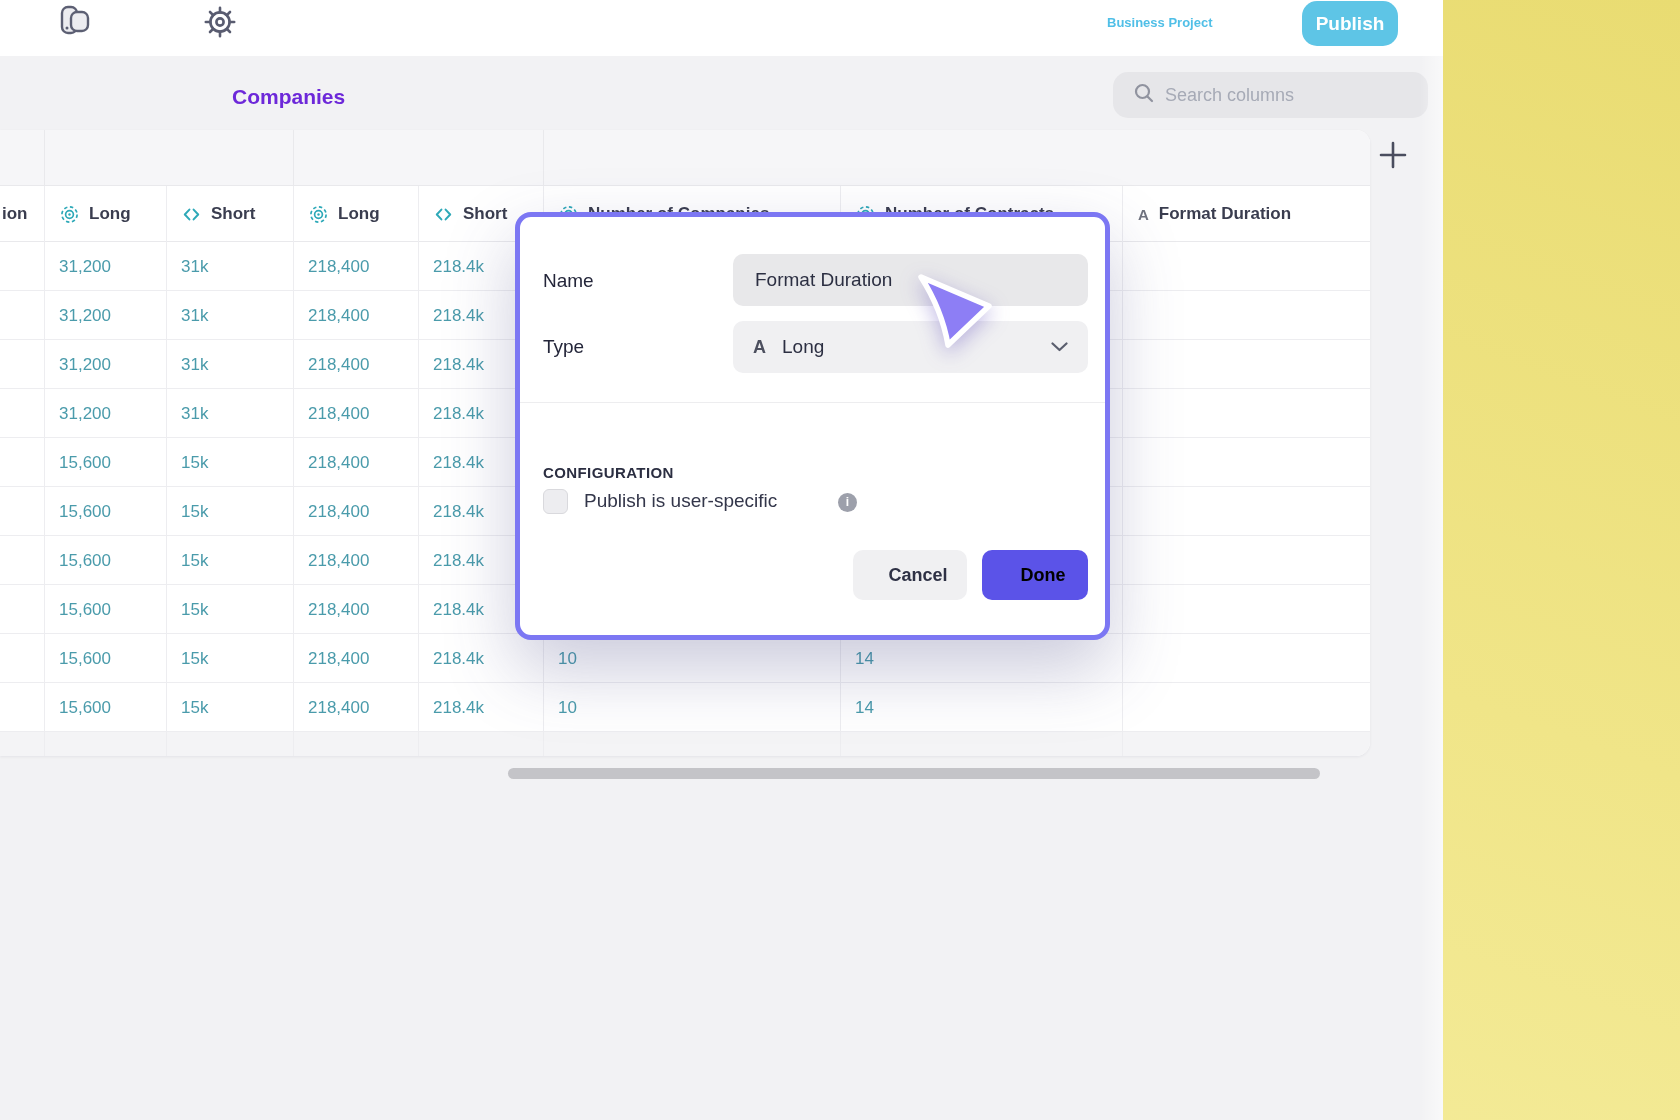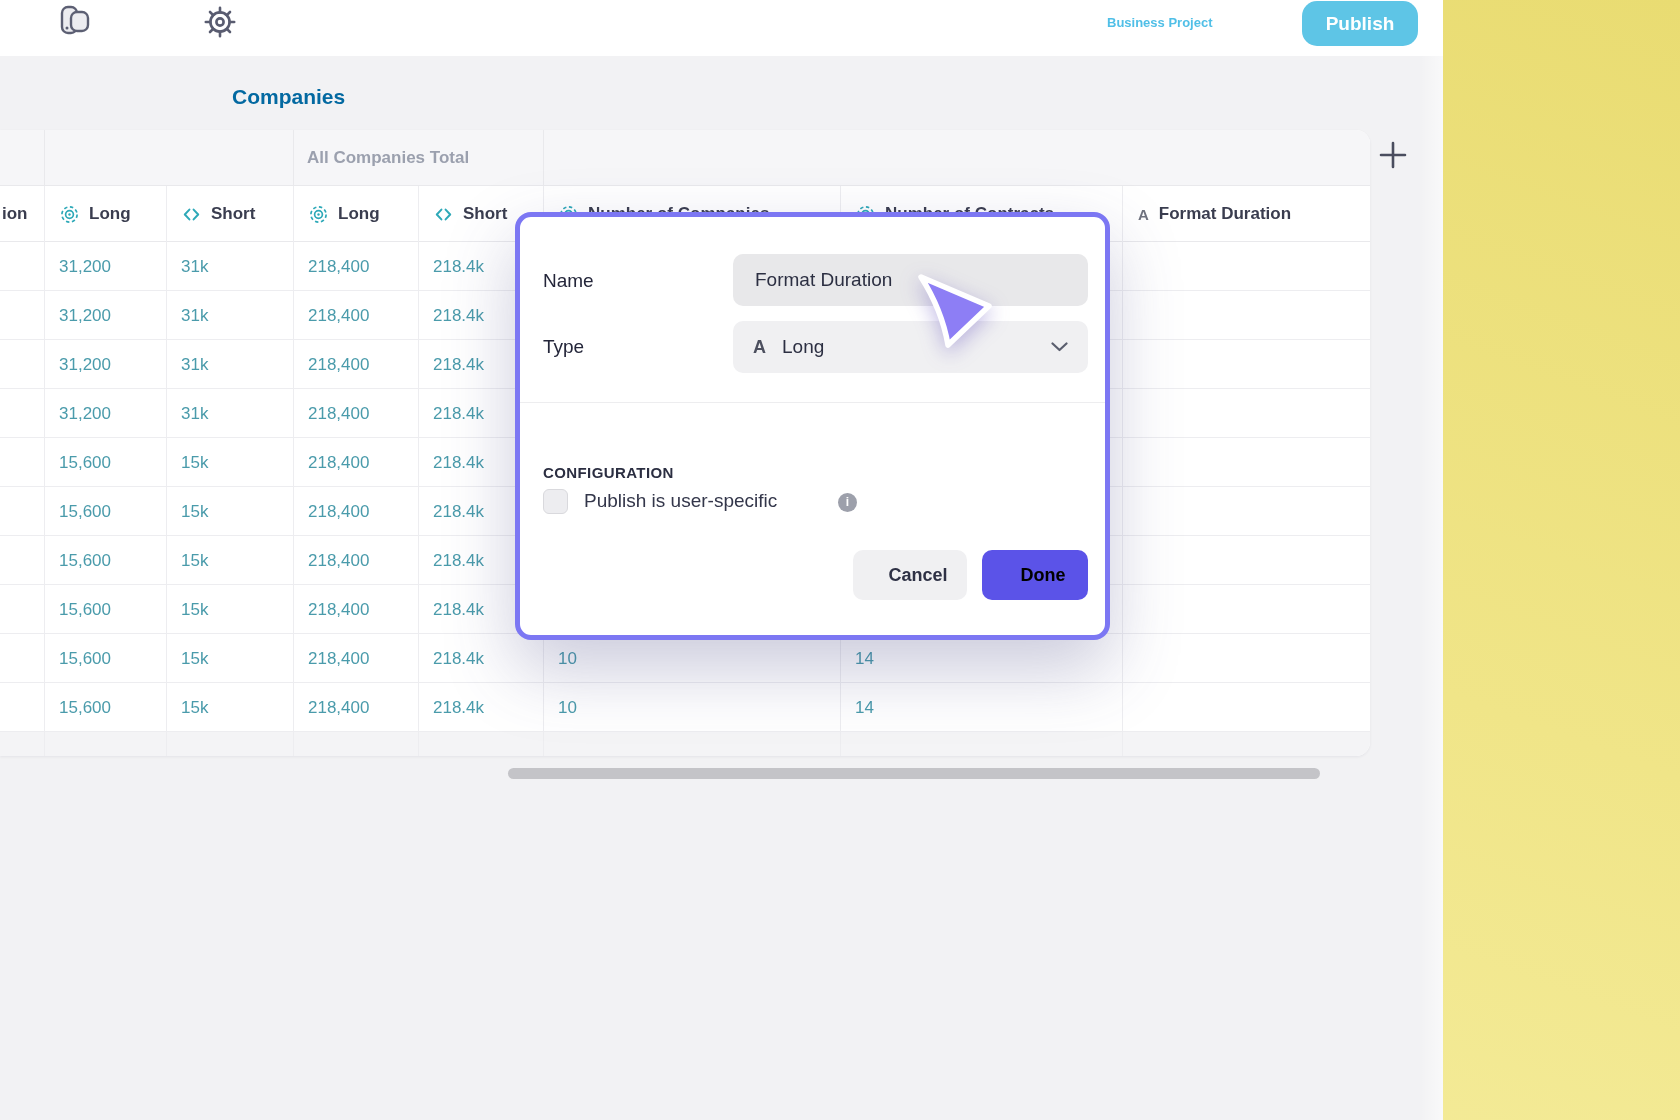--- a/index.html
+++ b/index.html
@@ -8,24 +8,24 @@
          background:linear-gradient(200deg,#e9dc72 0%,#f0e588 45%,#f7f0a6 100%); }
 
   
   .app { position:absolute; left:0; top:0; width:1443px; height:1120px; background:#f2f2f4; }
   .edge-sheen { position:absolute; left:1420px; top:0; width:23px; height:1120px;
                 background:linear-gradient(to right, rgba(255,255,255,0), rgba(255,255,255,.55)); }
 
   .topbar { position:absolute; left:0; top:0; width:1443px; height:56px; background:#ffffff; }
   .tb-icon { position:absolute; top:3px; height:38px; display:flex; align-items:center; justify-content:center; cursor:pointer; }
   .tb-link { position:absolute; top:0; height:45px; line-height:45px; font-size:13px; font-weight:700; color:#50bfe7; cursor:pointer; }
-  .publish { position:absolute; left:1302px; top:1px; width:116px; height:45px; border-radius:15px;
+  .publish { position:absolute; left:1302px; top:1px; width:96px; height:45px; border-radius:15px;
              background:#5ec5e6; color:#fff; font-size:19px; font-weight:700; text-align:center; line-height:45px; cursor:pointer; }
 
-  .page-title { position:absolute; left:232px; top:85px; font-size:21px; font-weight:700; color:#0369a1; }
+  .page-title { position:absolute; left:232px; top:85px; font-size:21px; font-weight:700; color:#6d28d9; }
 
   .search { position:absolute; left:1113px; top:72px; width:315px; height:46px; border-radius:15px;
             background:#e6e6e9; display:flex; align-items:center; padding-left:20px; }
   .search input { border:none; outline:none; background:transparent; font-family:"Liberation Sans",sans-serif;
                   font-size:18px; color:#5a5d6b; margin-left:10px; width:240px; }
   .search input::placeholder { color:#a6aab6; }
 
   
   .card { position:absolute; left:0; top:130px; width:1370px; height:626px; background:#fff;
           border-radius:0 14px 14px 0; box-shadow:0 1px 3px rgba(40,40,70,.07); overflow:hidden; }
@@ -90,36 +90,44 @@
         <circle cx="19" cy="19" r="3.6"></circle>
         <path d="M19 9.4 V4.8 M19 28.6 V33.2 M9.4 19 H4.8 M28.6 19 H33.2 M12.2 12.2 L9 9 M25.8 12.2 L29 9 M12.2 25.8 L9 29 M25.8 25.8 L29 29"></path>
       </svg>
     </div>
     <div class="tb-link" style="left:1107px;">Business Project</div>
     <div class="publish">Publish</div>
   </div>
 
   <div class="page-title">Companies</div>
 
+  <div class="search">
+    <span>
+      <svg width="22" height="22" viewBox="0 0 22 22" fill="none" stroke="#90939f" stroke-width="2.2" stroke-linecap="round">
+        <circle cx="9.5" cy="9.5" r="6.5"></circle>
+          <path d="M14.5 14.5 L19 19"></path>
+      </svg>
+    </span>
+    <input value="" placeholder="Search columns" style="">
+  </div>
 
   <div class="card" id="card">
       <div class="group-row"></div>
       <div class="header-row"></div>
       <div class="data-row" style="top: 112px;"></div>
       <div class="data-row" style="top: 161px;"></div>
       <div class="data-row" style="top: 210px;"></div>
       <div class="data-row" style="top: 259px;"></div>
       <div class="data-row" style="top: 308px;"></div>
       <div class="data-row" style="top: 357px;"></div>
       <div class="data-row" style="top: 406px;"></div>
       <div class="data-row" style="top: 455px;"></div>
       <div class="data-row" style="top: 504px;"></div>
       <div class="data-row" style="top: 553px;"></div>
       <div class="new-row"></div>
-      <div class="group-label" style="left: 307px; width: 236px;">All Companies Total</div>
       <div class="gvline" style="left: 44px;"></div>
       <div class="gvline" style="left: 293px;"></div>
       <div class="gvline" style="left: 543px;"></div>
       <div class="vline" style="left: 44px; top: 56px; height: 570px;"></div>
       <div class="vline" style="left: 166px; top: 56px; height: 570px;"></div>
       <div class="vline" style="left: 293px; top: 56px; height: 570px;"></div>
       <div class="vline" style="left: 418px; top: 56px; height: 570px;"></div>
       <div class="vline" style="left: 543px; top: 56px; height: 570px;"></div>
       <div class="vline" style="left: 840px; top: 56px; height: 570px;"></div>
       <div class="vline" style="left: 1122px; top: 56px; height: 570px;"></div>

